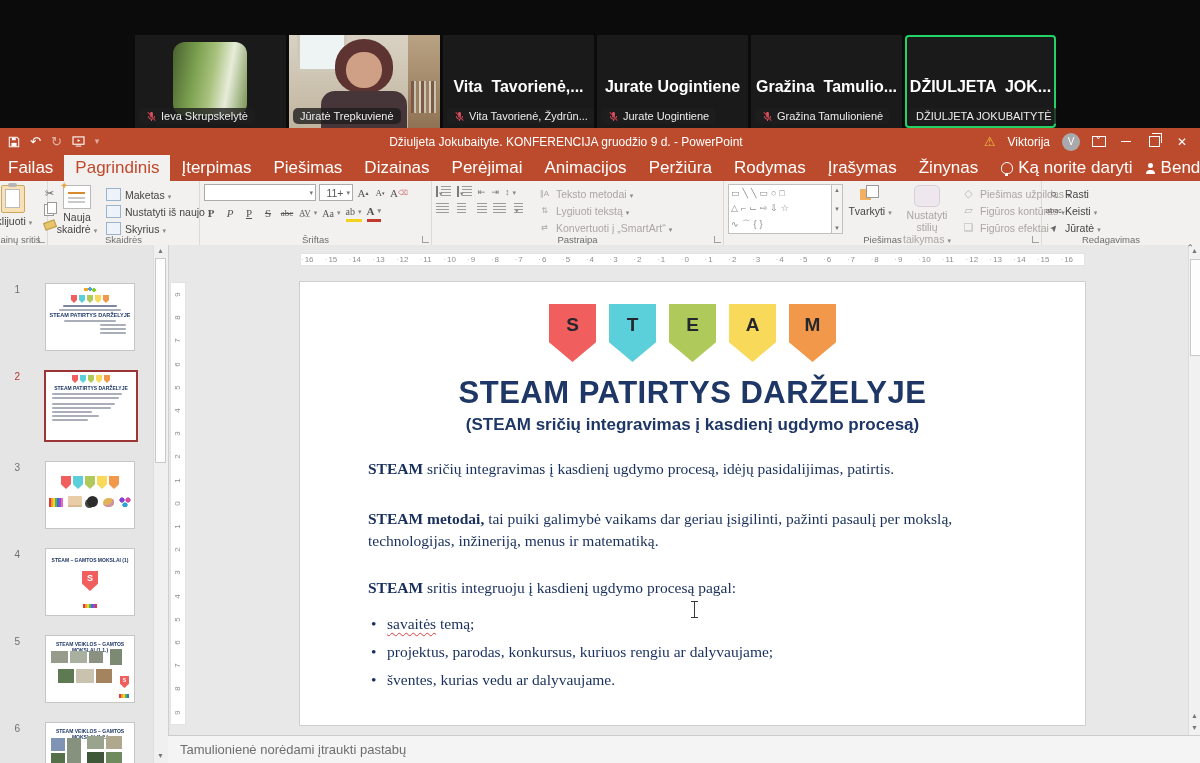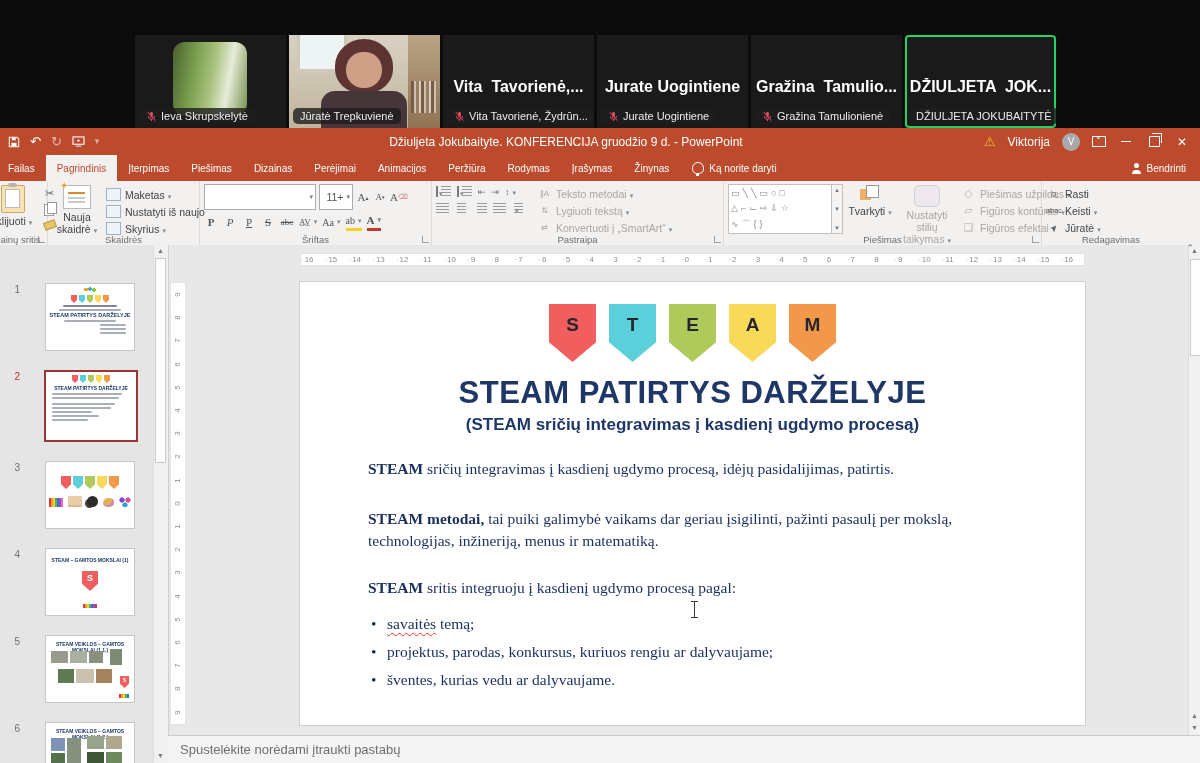--- a/index.html
+++ b/index.html
@@ -42,21 +42,21 @@
           display:flex;align-items:center;justify-content:center}
   .wbtn{color:#fff;font-size:12px;display:inline-flex;align-items:center;justify-content:center;width:16px}
   .minbar{display:inline-block;width:10px;height:1px;background:#fff}
   .restore{position:relative;width:9px;height:9px;border:1px solid #fff}
   .restore::before{content:"";position:absolute;left:2px;top:-4px;width:9px;height:9px;border:1px solid #fff;border-bottom:none;border-left:none}
   .ribdisp{position:relative;width:12px;height:9px;border:1px solid #fff}
   .ribdisp::after{content:"⌄";position:absolute;left:2px;top:-5px;font-size:8px}
 
   
   .tabrow{position:absolute;left:0;top:155px;width:100%;height:26px;background:#bc4a2c;display:flex;
-          align-items:stretch;color:#fff;font-size:10px}
+          align-items:stretch;color:#fff;font-size:17px}
   .tabs{display:flex;margin-left:-3px}
   .tab{display:flex;align-items:center;padding:0 11px;cursor:default;white-space:nowrap}
   .tab.active{background:#f2f1f0;color:#c0492b}
   .tellme{display:flex;align-items:center;gap:5px;padding:0 12px;white-space:nowrap}
   .bulb{width:10px;height:10px;border-radius:50% 50% 40% 40%;border:1px solid #fff;position:relative}
   .bulb::after{content:"";position:absolute;left:2.5px;bottom:-3px;width:3px;height:2px;background:#fff}
   .share{margin-left:auto;display:flex;align-items:center;gap:5px;padding-right:14px;white-space:nowrap}
   .person{width:11px;height:11px;position:relative}
   .person::before{content:"";position:absolute;left:3px;top:0;width:5px;height:5px;border-radius:50%;background:#fff}
   .person::after{content:"";position:absolute;left:1px;bottom:0;width:9px;height:4px;border-radius:4px 4px 0 0;background:#fff}
@@ -85,21 +85,21 @@
   .i-copy::before{content:"";position:absolute;left:2px;top:2px;width:8px;height:10px;background:#fff;border:1px solid #999}
   .i-copy::after{content:"";position:absolute;left:5px;top:0px;width:8px;height:10px;background:#fff;border:1px solid #999}
   .i-paint::before{content:"";display:block;width:10px;height:6px;background:#e8c46a;border:1px solid #b99c4e;transform:rotate(-20deg)}
   
   .newslide{width:26px;height:22px;background:#fff;border:1px solid #b9b9b9;position:relative}
   .newslide::before{content:"✦";position:absolute;left:-4px;top:-6px;color:#e8a33d;font-size:10px}
   .newslide::after{content:"";position:absolute;left:4px;top:6px;width:17px;height:2px;background:#d88b2c;box-shadow:0 5px 0 #c9c9c9,0 9px 0 #c9c9c9}
   .miniic{width:13px;height:11px;border:1px solid #9db3cc;background:#eef3fa;flex:none}
   
   .combo{height:17px;border:1px solid #ababab;background:#fff;display:flex;align-items:center;
-         justify-content:flex-end;padding:12px 2px;box-sizing:border-box;color:#555}
+         justify-content:flex-end;padding:3px 2px;box-sizing:border-box;color:#555}
   .combo .dd{font-size:7px;color:#777;margin-left:3px}
   .fbtn{display:inline-flex;align-items:center;justify-content:center;min-width:14px;height:15px;
         font-size:11px;color:#555;font-family:"Liberation Serif",serif}
   .fb-b{font-weight:700}.fb-i{font-style:italic}.fb-u{text-decoration:underline}
   .fb-s{text-decoration:line-through}.fb-abc{font-size:9px;text-decoration:line-through}
   .fb-av{font-size:9px;letter-spacing:0}.fb-aa{font-size:10px}
   .fb-hl{border-bottom:3px solid #f3d11c;font-size:10px;line-height:10px}
   .fb-col{border-bottom:3px solid #c2392b;font-size:11px;line-height:11px;font-weight:700}
   
   .pbars{width:13px;height:11px;flex:none;background:repeating-linear-gradient(#9b9b9b 0 1px,transparent 1px 3px)}
@@ -740,16 +740,16 @@
       </div>
     </div>
 
     <div class="escroll">
       <span class="a" style="top:2px">▲</span>
       <span class="ethumb"></span>
       <span class="a" style="bottom:16px">▲</span>
       <span class="a" style="bottom:4px">▼</span>
     </div>
 
-    <div class="notes">Spustelėkite norėdami įtraukti pastabų</div>
+    <div class="notes">Tamulionienė norėdami įtraukti pastabų</div>
   </div>
 
 </div>
 
 </body></html>

